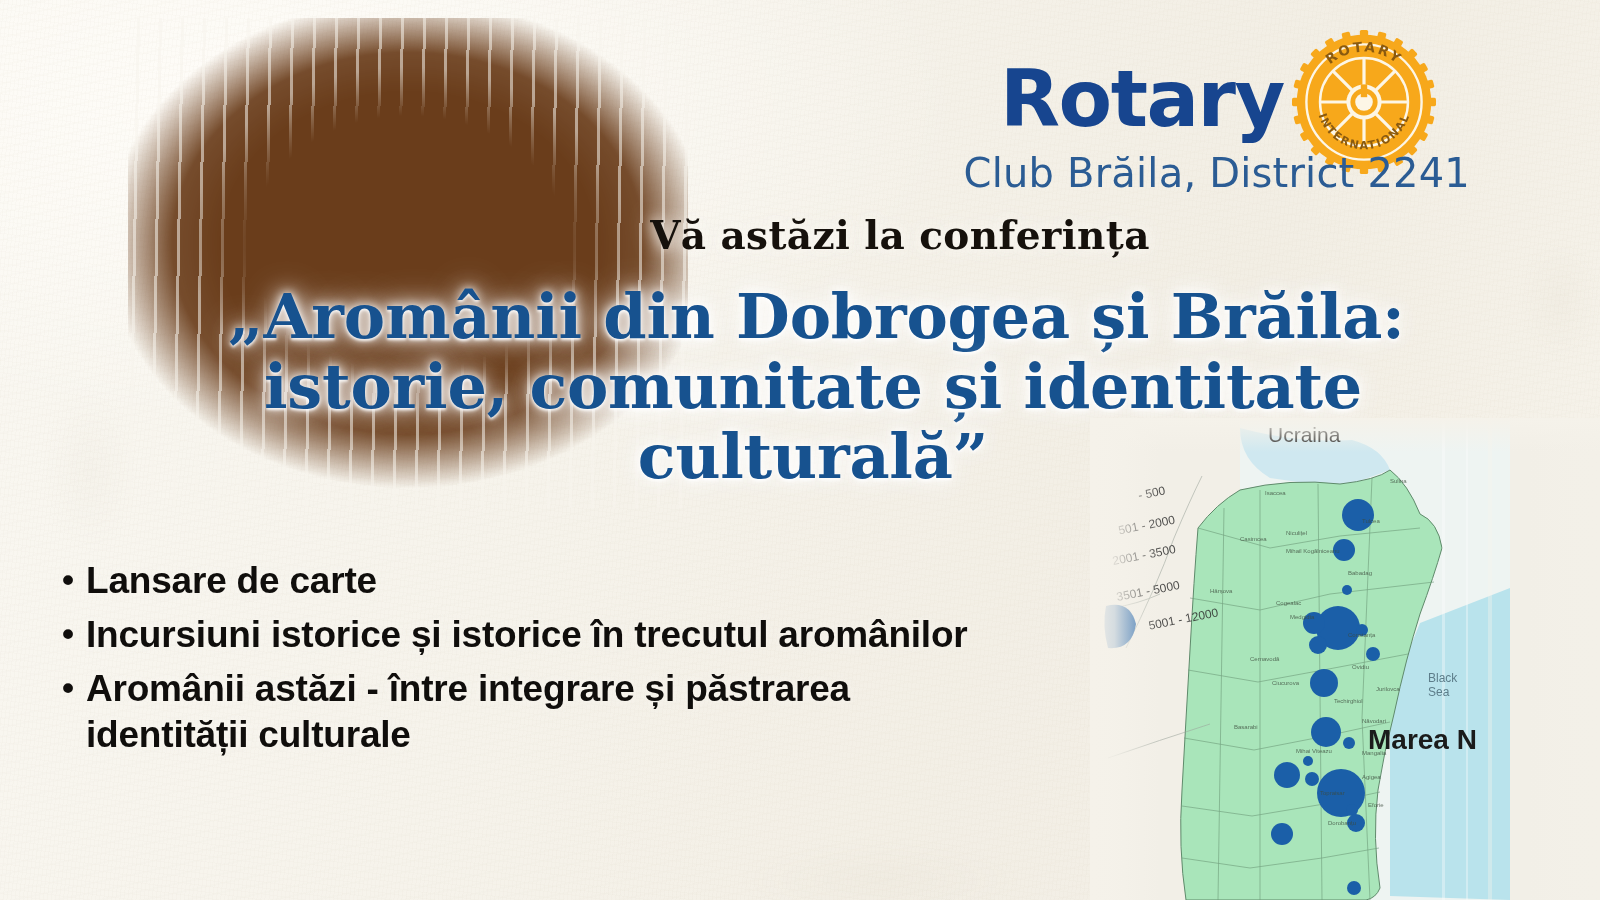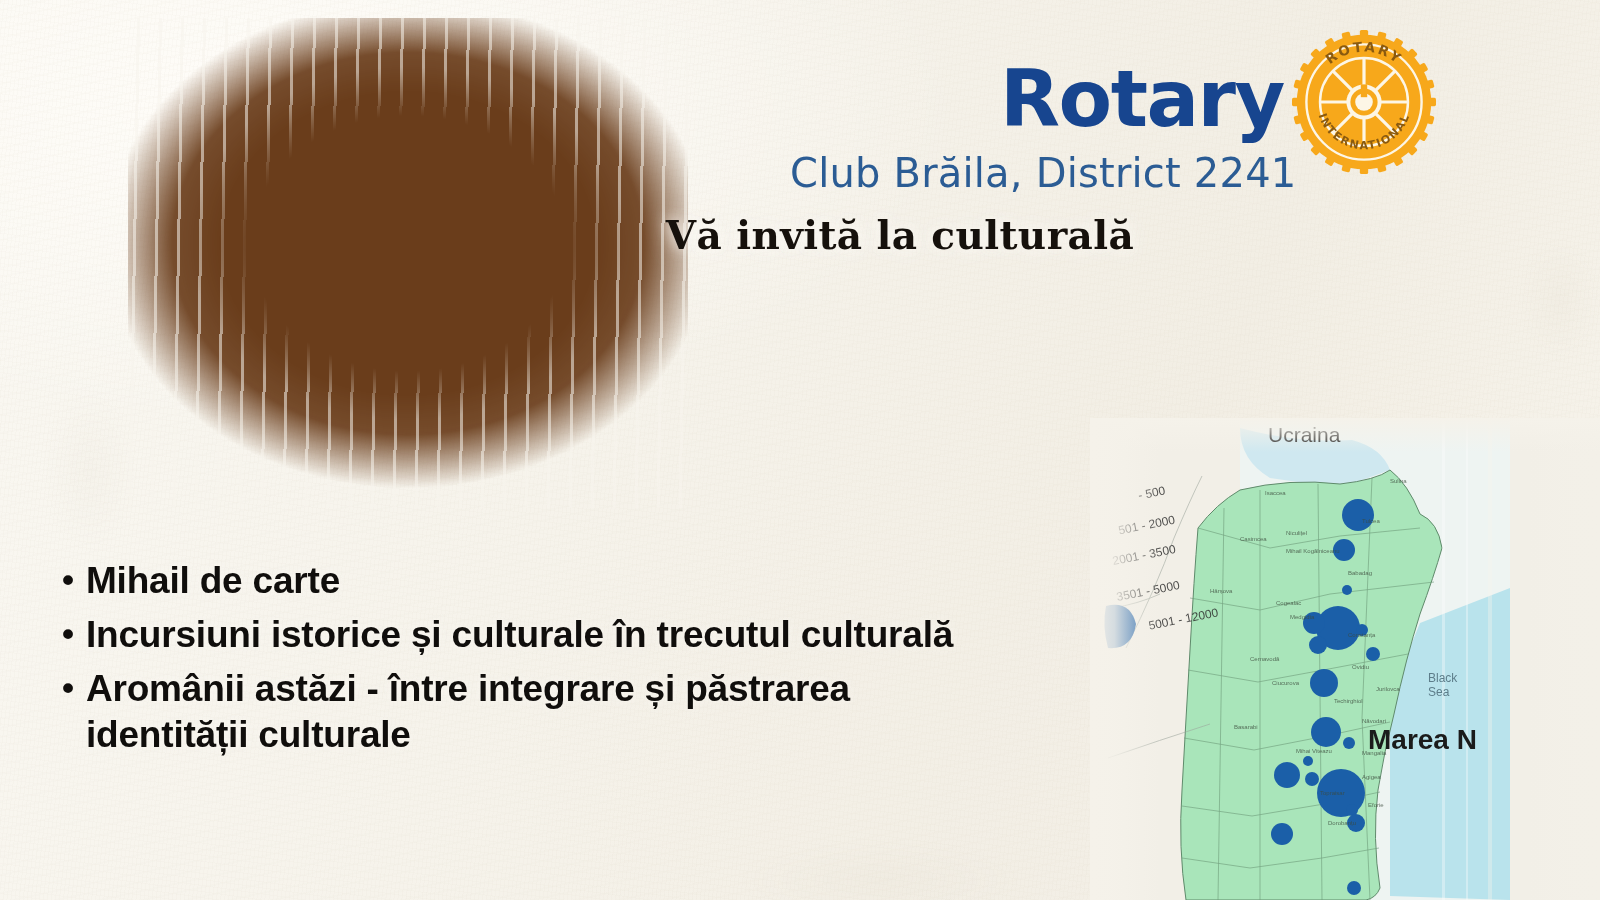--- a/index.html
+++ b/index.html
@@ -139,21 +139,21 @@
     left: 284px;
     top: 0px;
     width: 160px;
     height: 160px;
   }
   #rotary-sub {
     position: absolute;
     left: -210px;
     top: 128px;
     width: 680px;
-    text-align: left;
+    text-align: right;
     font-family: "DejaVu Sans", sans-serif;
     font-size: 40px;
     color: #2b5c94;
     letter-spacing: .2px;
   }
 
   
   #invite {
     position: absolute;
     left: 500px;
@@ -347,31 +347,36 @@
         <textPath href="#arcTop" startOffset="50%" text-anchor="middle">ROTARY</textPath>
       </text>
       <text font-family="DejaVu Sans, sans-serif" font-size="14" font-weight="bold" fill="#8a5a10" letter-spacing="2">
         <textPath href="#arcBot" startOffset="50%" text-anchor="middle">INTERNATIONAL</textPath>
       </text>
     </svg>
 
     <div id="rotary-sub">Club Brăila, District 2241</div>
   </div>
 
-  <div id="invite">Vă invită la culturală</div>
-
+  <div id="invite">Vă astăzi la conferința</div>
+
+  <div id="conf-title">
+    <span class="tl">„Aromânii din Dobrogea și Brăila:</span>
+    <span class="tl">istorie, comunitate și identitate</span>
+    <span class="tl">culturală”</span>
+  </div>
 
   <div id="bullets">
     <div class="bullet-item">
       <span class="bullet-dot">•</span>
-      <span class="bullet-text">Mihail de carte</span>
+      <span class="bullet-text">Lansare de carte</span>
     </div>
     <div class="bullet-item">
       <span class="bullet-dot">•</span>
-      <span class="bullet-text">Incursiuni istorice și culturale în trecutul culturală</span>
+      <span class="bullet-text">Incursiuni istorice și istorice în trecutul aromânilor</span>
     </div>
     <div class="bullet-item">
       <span class="bullet-dot">•</span>
       <span class="bullet-text">Aromânii astăzi - între integrare și păstrarea identității culturale</span>
     </div>
   </div>
 
   <div id="map-wrap">
     <svg id="map-svg" width="510" height="482" viewBox="0 0 510 482">
 

